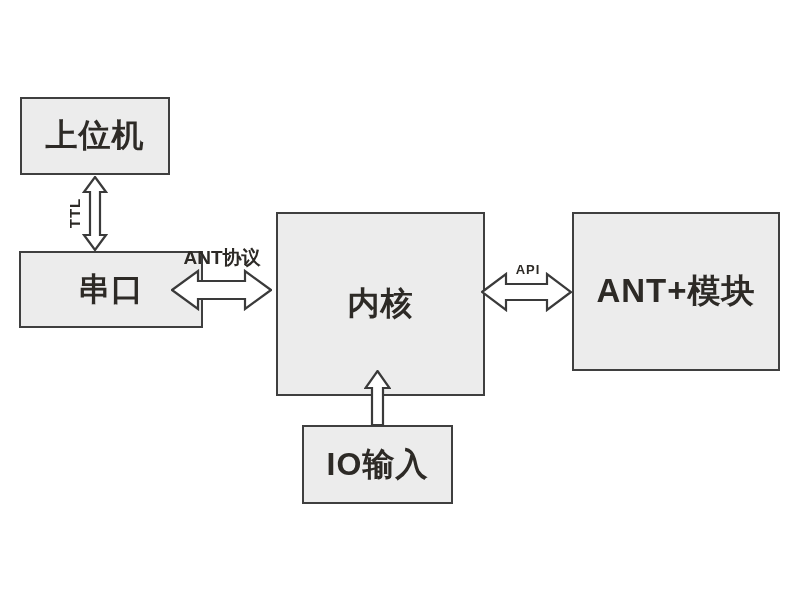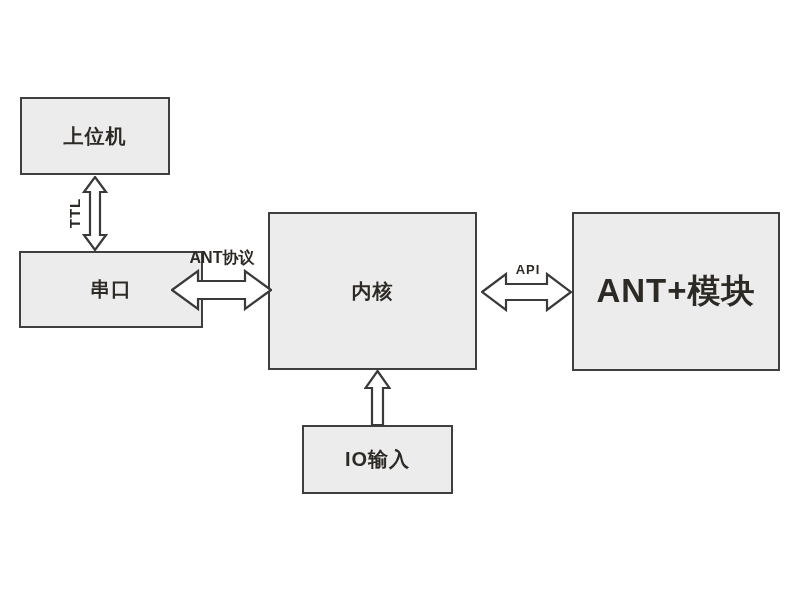--- a/index.html
+++ b/index.html
@@ -18,48 +18,48 @@
   .node {
     position: absolute;
     background: #ececec;
     border: 2px solid #3f3f3f;
     box-sizing: border-box;
     display: flex;
     align-items: center;
     justify-content: center;
     color: #2d2a26;
     font-weight: bold;
-    font-size: 20px;
+    font-size: 32px;
     letter-spacing: 1px;
   }
   #node-host    { left: 20px;  top: 97px;  width: 150px; height: 78px; }
   #node-serial  { left: 19px;  top: 251px; width: 184px; height: 77px; }
-  #node-kernel  { left: 268px; top: 212px; width: 209px; height: 158px; }
+  #node-kernel  { left: 276px; top: 212px; width: 209px; height: 184px; }
   #node-ant     { left: 572px; top: 212px; width: 208px; height: 159px; font-size: 33px; }
-  #node-io      { left: 302px; top: 425px; width: 151px; height: 69px; text-align: center; }
+  #node-io      { left: 302px; top: 425px; width: 151px; height: 79px; text-align: center; }
 
   .arrow {
     position: absolute;
   }
   .arrow polygon {
     fill: #ffffff;
     stroke: #3a3a3a;
     stroke-width: 2.2;
     stroke-linejoin: miter;
   }
   #arrow-ttl          { left: 82px;  top: 176px; }
   #arrow-ant-protocol { left: 171px; top: 269px; }
   #arrow-api          { left: 481px; top: 272px; }
   #arrow-io           { left: 364px; top: 370px; }
 
   .edge-label {
     position: absolute;
     color: #2d2a26;
     font-weight: bold;
-    font-size: 16px;
+    font-size: 19px;
     white-space: nowrap;
     transform: translate(-50%, -50%);
   }
   #label-ttl {
     left: 74px;
     top: 213px;
     font-size: 15px;
     letter-spacing: 1px;
     transform: translate(-50%, -50%) rotate(-90deg);
   }

